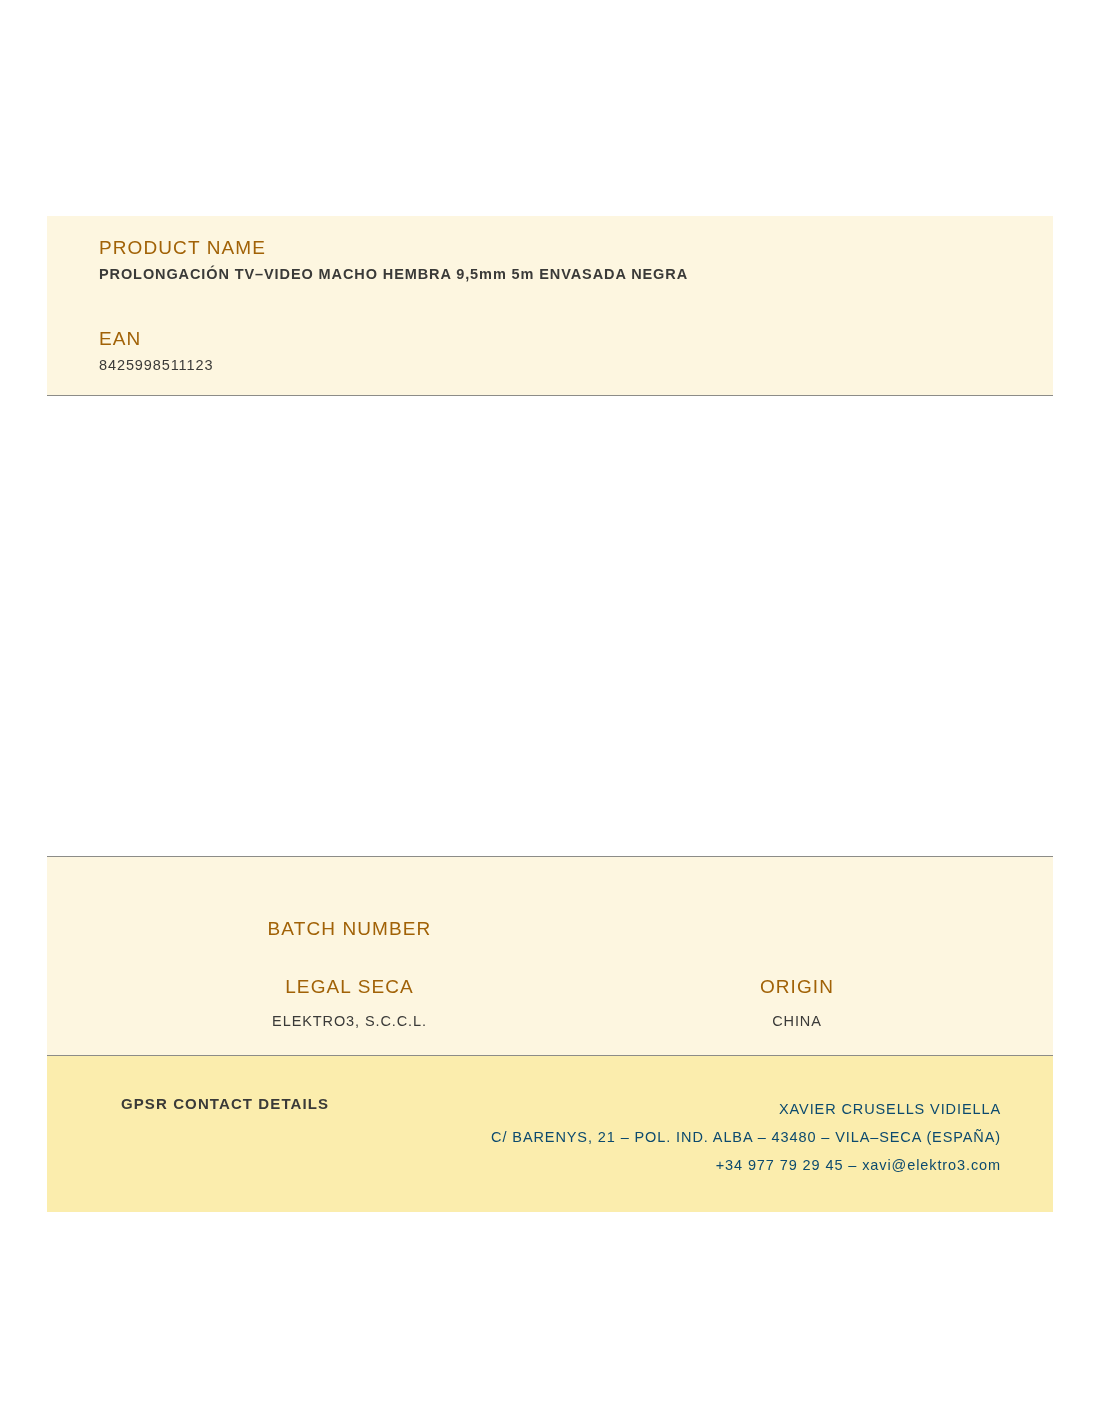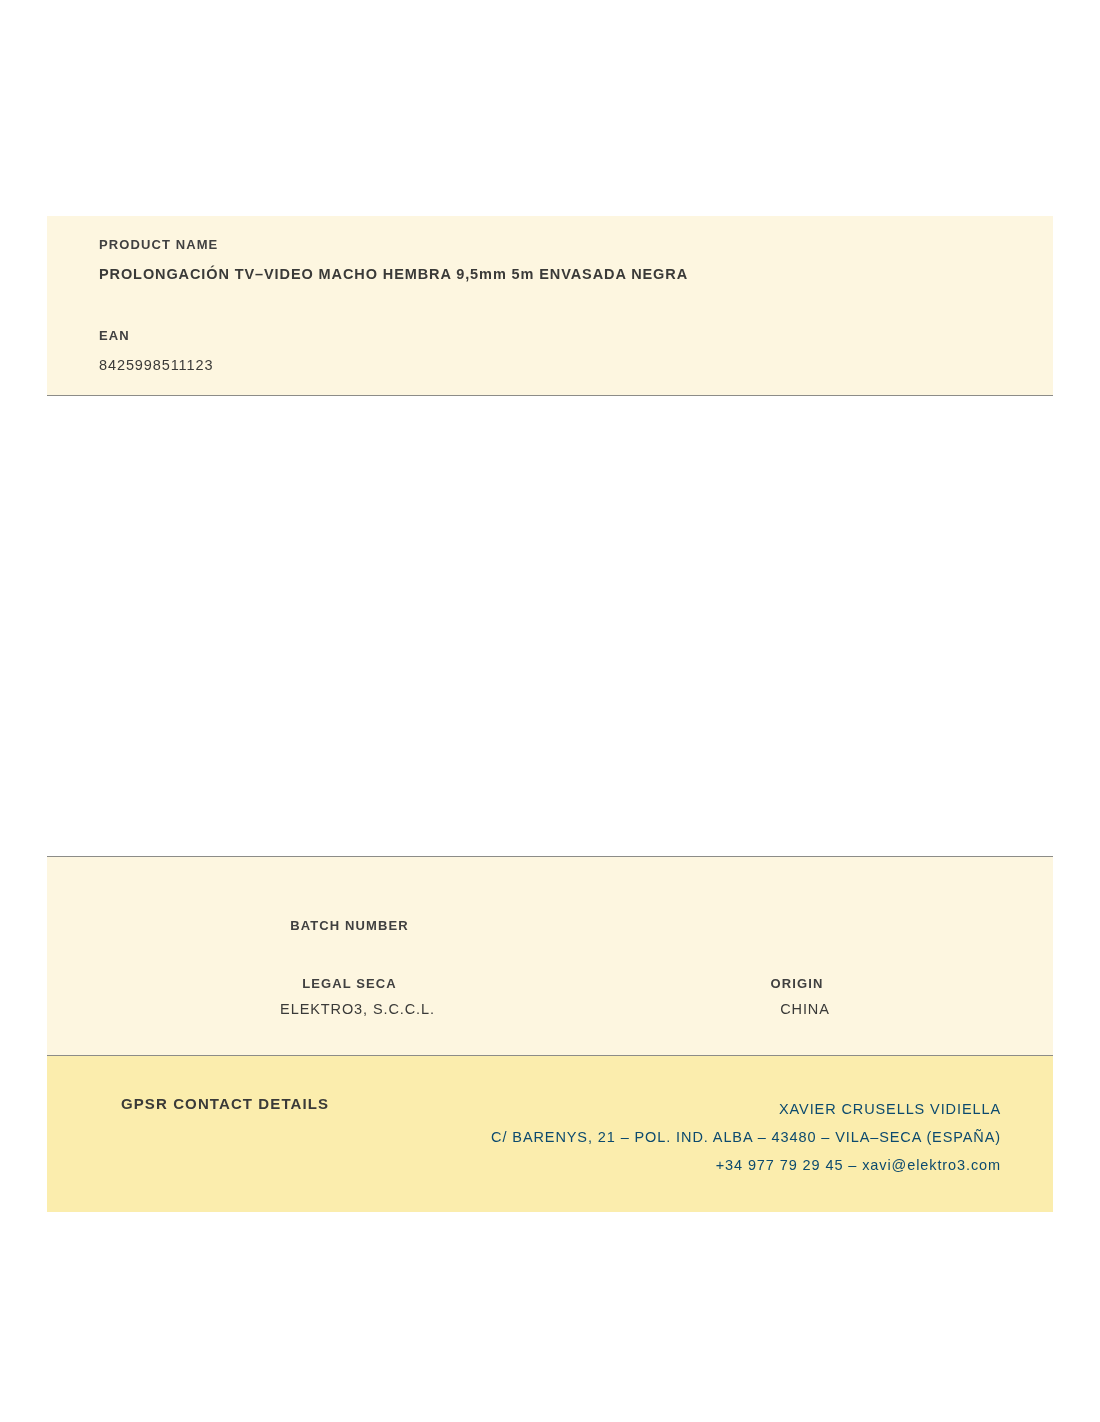--- a/index.html
+++ b/index.html
@@ -30,24 +30,24 @@
     left: 47px;
     top: 216px;
     width: 1006px;
     height: 180px;
     background: #fdf6e0;
     border-bottom: 1px solid #8c8c88;
     box-sizing: border-box;
   }
 
   .label-strong {
-    font-size: 13px;
-    font-weight: bold;
+    font-size: 19px;
+    font-weight: normal;
     letter-spacing: 1.1px;
-    color: #404040;
+    color: #a16207;
   }
 
   .value-text {
     font-size: 14.5px;
     font-weight: normal;
     letter-spacing: 0.9px;
     color: #3a3a38;
   }
 
   .product-name-label {
@@ -104,21 +104,21 @@
   .col-right {
     position: absolute;
     left: 505px;
     width: 490px;
     text-align: center;
   }
 
   .row-1 { top: 37px; margin-top: 24px; }
   .row-1b { top: 58px; }
   .row-2 { top: 119px; }
-  .row-2b { top: 144px; padding-left: 8px; }
+  .row-2b { top: 156px; }
 
   
   .gpsr-block {
     position: absolute;
     left: 47px;
     top: 1056px;
     width: 1006px;
     height: 156px;
     background: #fbedad;
     box-sizing: border-box;

